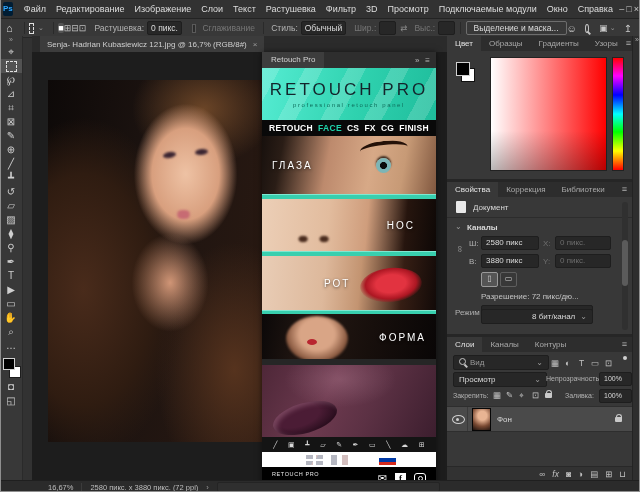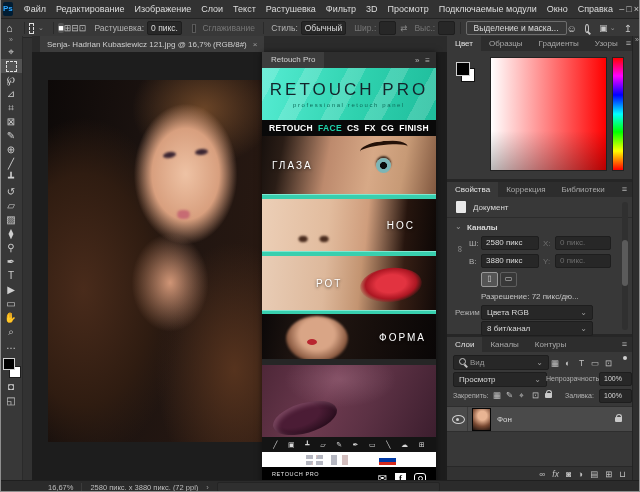--- a/index.html
+++ b/index.html
@@ -235,21 +235,21 @@
     <div class="tealdiv" style="top:142px;"></div>
 
     <div class="rsec" style="top:147px;height:52px;background:linear-gradient(95deg,#eccfb7 0%,#e2bc9e 38%,#cf9d7c 60%,#26150e 82%,#0e0806 100%);">
       <span style="position:absolute;left:18%;top:64%;width:42px;height:14px;border-radius:50%;filter:blur(1px);background:radial-gradient(ellipse 7px 5px at 24% 50%,#4a2c1e 0 60%,rgba(0,0,0,0) 72%),radial-gradient(ellipse 7px 5px at 74% 50%,#4a2c1e 0 60%,rgba(0,0,0,0) 72%);"></span>
       <span class="lbl" style="right:21px;">НОС</span>
     </div>
     <div class="tealdiv" style="top:199px;"></div>
 
     <div class="rsec" style="top:204px;height:54px;background:linear-gradient(95deg,#e9cdb6 0%,#ddb89b 36%,#c39471 56%,#361e14 80%,#120a08 100%);">
       <span style="position:absolute;right:8%;top:22%;width:62px;height:34px;transform:rotate(-6deg);border-radius:50%;background:radial-gradient(ellipse at 50% 46%,#e23340 0 34%,#ad1723 58%,rgba(120,10,20,0) 74%);"></span>
-      <span class="lbl" style="left:10px;padding-left:44px;">РОТ</span>
+      <span class="lbl" style="left:18px;padding-left:44px;">РОТ</span>
     </div>
     <div class="tealdiv" style="top:258px;"></div>
 
     <div class="rsec" style="top:262px;height:45px;background:linear-gradient(100deg,#0b0808 0%,#241813 28%,#170f0c 62%,#090606 100%);">
       <span style="position:absolute;left:14%;top:4%;width:62px;height:46px;border-radius:50%;filter:blur(1px);background:radial-gradient(ellipse at 50% 40%,#d9a586 0 40%,#8a5a41 68%,rgba(0,0,0,0) 80%);"></span>
       <span style="position:absolute;left:26%;top:56%;width:10px;height:6px;border-radius:50%;background:#b8252f;filter:blur(.5px);"></span>
       <span class="lbl" style="right:10px;">ФОРМА</span>
     </div>
 
     <div class="rsec" style="top:313px;height:72px;background:radial-gradient(ellipse 80px 40px at 45% 20%,rgba(255,200,220,.18) 0,rgba(255,200,220,0) 70%),linear-gradient(115deg,#4e2738 0%,#6d3a4f 38%,#5c3144 62%,#3c1e2e 100%);">
@@ -323,21 +323,21 @@
       <span class="pfield dim" style="left:108px;top:54px;width:46px;">0 пикс.</span>
       <span class="plabel" style="position:absolute;left:22px;top:75px;">В:</span>
       <span class="pfield" style="left:34px;top:72px;width:48px;">3880 пикс</span>
       <span class="plabel" style="position:absolute;left:96px;top:75px;color:#6e6e6e;">Y:</span>
       <span class="pfield dim" style="left:108px;top:72px;width:46px;">0 пикс.</span>
       <span class="orient on" style="left:34px;top:90px;">▯</span>
       <span class="orient" style="left:53px;top:90px;">▭</span>
       <span class="pval" style="position:absolute;left:34px;top:110px;color:#c4c4c4;">Разрешение: 72 пикс/дю...</span>
       <span class="plabel" style="position:absolute;left:8px;top:126px;">Режим</span>
       <span class="drop" style="left:34px;top:123px;width:100px;"><span>Цвета RGB</span><span class="ch">⌄</span></span>
-      <span class="drop" style="left:34px;top:139px;width:100px;"><span>8 бит/канал</span><span class="ch">⌄</span></span>
+      <span class="drop" style="left:34px;top:127px;width:100px;text-align:right;"><span>8 бит/канал</span><span class="ch">⌄</span></span>
       <span class="sbar" style="left:175px;top:20px;height:128px;">
           <span class="sthumb" style="left:0;top:38px;height:46px;"></span>
         </span>
     </div>
 
     <div class="panel" style="top:301px;height:143px;">
       <div class="ptabs">
         <span class="ptab on">Слои</span>
         <span class="ptab">Каналы</span>
         <span class="ptab">Контуры</span>

